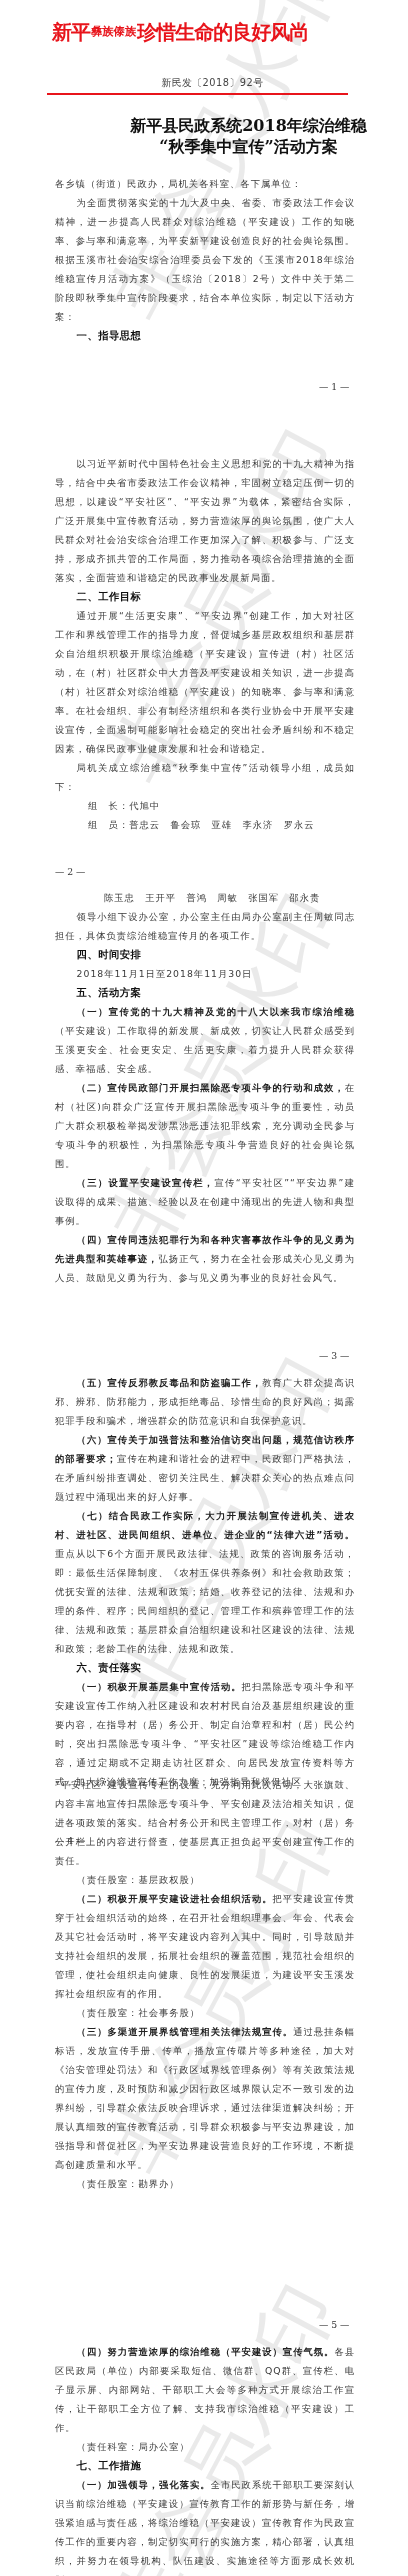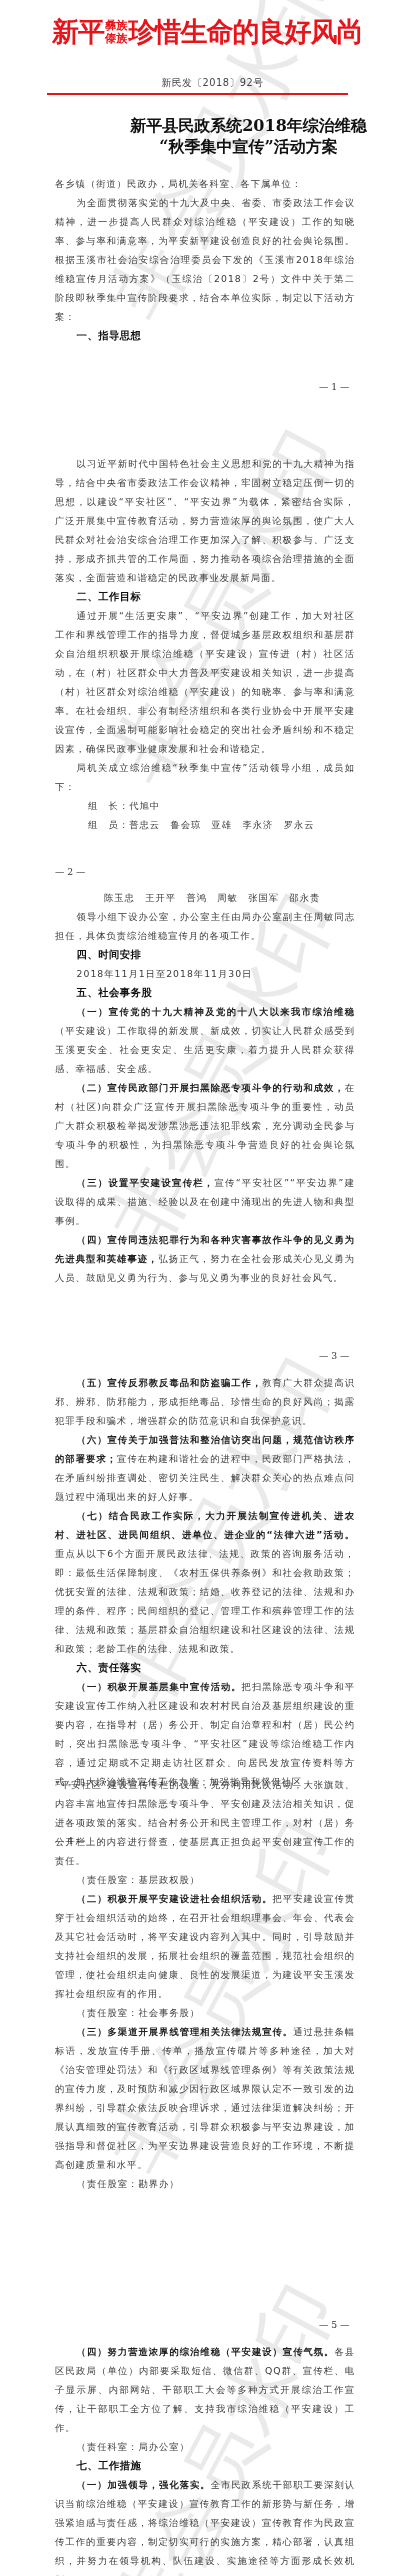--- a/index.html
+++ b/index.html
@@ -1,22 +1,22 @@
 <!DOCTYPE html>
 <html style="font-size:8.2px"><head>
 <meta charset="utf-8">
 <style>
   html, body { margin: 0; padding: 0; background: #ffffff; }
   body { width: 409px; height: 3394px; position: relative; overflow: hidden;
          font-family: "DejaVu Serif", "Liberation Serif", serif; color: #333; }
   .abs { position: absolute; }
   .hdr-title { left: 52px; top: 7.2px; width: 299px; height: 49px; color: #e8141b;
                font-family: "DejaVu Serif", serif; font-weight: bold; white-space: nowrap; display:flex; align-items:center; }
-  .hdr-big { font-size: 27px; letter-spacing: -1px; line-height: 1; text-align: center; }
-  .hdr-stack { display: inline-flex; flex-direction: column; font-size: 11.3px; line-height: 1.15; margin: 0 1px; }
+  .hdr-big { font-size: 20px; letter-spacing: -1px; line-height: 1; text-align: center; }
+  .hdr-stack { display: inline-flex; flex-direction: row; font-size: 11.3px; line-height: 1.15; margin: 0 1px; }
   .docno { left: 8px; width: 409px; top: 77px; text-align: center; font-size: 9.8px; color: #444; font-family: "DejaVu Sans", sans-serif; letter-spacing: 0.5px; }
   .redline { left: 47px; top: 93px; width: 301px; height: 1.5px; background: #e8141b; }
   .title { left: 0; width: 409px; text-align: center; font-size: 16px; font-weight: bold; color: #111; font-family: "DejaVu Serif", serif; line-height: 20.6px; padding-left: 44px; }
   .page { left: 55px; width: 300px; font-size: 9.3px; line-height: 19px; color: #3a3a3a;
           font-family: "DejaVu Sans", sans-serif; letter-spacing: 1px; text-align: justify; }
   .page p { margin: 0; }
   .indent { text-indent: 21.6px; }
   .h1 { padding-left: 21.6px; font-weight: bold; color: #111; font-size: 10.3px; font-family: "DejaVu Sans", sans-serif; letter-spacing: 0.5px; }
   .sub-bold { font-weight: bold; color: #222; }
   .names { padding-left: 33px; }
@@ -66,21 +66,21 @@
   <p class="names"><span>组　长：</span><span>代旭中</span></p>
   <p class="names"><span>组　员：</span><span>普忠云　鲁会琼　亚雄　李永济　罗永云</span></p>
 </div>
 <div class="abs pgno left" style="top:866px;">— 2 —</div>
 
 <div class="abs page" style="top:888px;">
   <p class="names2">陈玉忠　王开平　普鸿　周敏　张国军　邵永贵</p>
   <p class="indent">领导小组下设办公室，办公室主任由局办公室副主任周敏同志担任，具体负责综治维稳宣传月的各项工作。</p>
   <p class="h1">四、时间安排</p>
   <p class="indent">2018年11月1日至2018年11月30日</p>
-  <p class="h1">五、社会事务股</p>
+  <p class="h1">五、活动方案</p>
   <p class="indent"><span class="sub-bold">（一）宣传党的十九大精神及党的十八大以来我市综治维稳</span><span>（平安建设）工作取得的新发展、新成效，切实让人民群众感受到玉溪更安全、社会更安定、生活更安康，着力提升人民群众获得感、幸福感、安全感。</span></p>
   <p class="indent"><span class="sub-bold">（二）宣传民政部门开展扫黑除恶专项斗争的行动和成效，</span><span>在村（社区)向群众广泛宣传开展扫黑除恶专项斗争的重要性，动员广大群众积极检举揭发涉黑涉恶违法犯罪线索，充分调动全民参与专项斗争的积极性，为扫黑除恶专项斗争营造良好的社会舆论氛围。</span></p>
   <p class="indent"><span class="sub-bold">（三）设置平安建设宣传栏，</span><span>宣传“平安社区”“平安边界”建设取得的成果、措施、经验以及在创建中涌现出的先进人物和典型事例。</span></p>
   <p class="indent"><span class="sub-bold">（四）宣传同违法犯罪行为和各种灾害事故作斗争的见义勇为先进典型和英雄事迹，</span><span>弘扬正气，努力在全社会形成关心见义勇为人员、鼓励见义勇为行为、参与见义勇为事业的良好社会风气。</span></p>
 </div>
 <div class="abs pgno right" style="top:1350px;">— 3 —</div>
 
 <div class="abs page" style="top:1373px;">
   <p class="indent"><span class="sub-bold">（五）宣传反邪教反毒品和防盗骗工作，</span><span>教育广大群众提高识邪、辨邪、防邪能力，形成拒绝毒品、珍惜生命的良好风尚；揭露犯罪手段和骗术，增强群众的防范意识和自我保护意识。</span></p>
   <p class="indent"><span class="sub-bold">（六）宣传关于加强普法和整治信访突出问题，规范信访秩序的部署要求；</span><span>宣传在构建和谐社会的进程中，民政部门严格执法，在矛盾纠纷排查调处、密切关注民生、解决群众关心的热点难点问题过程中涌现出来的好人好事。</span></p>

